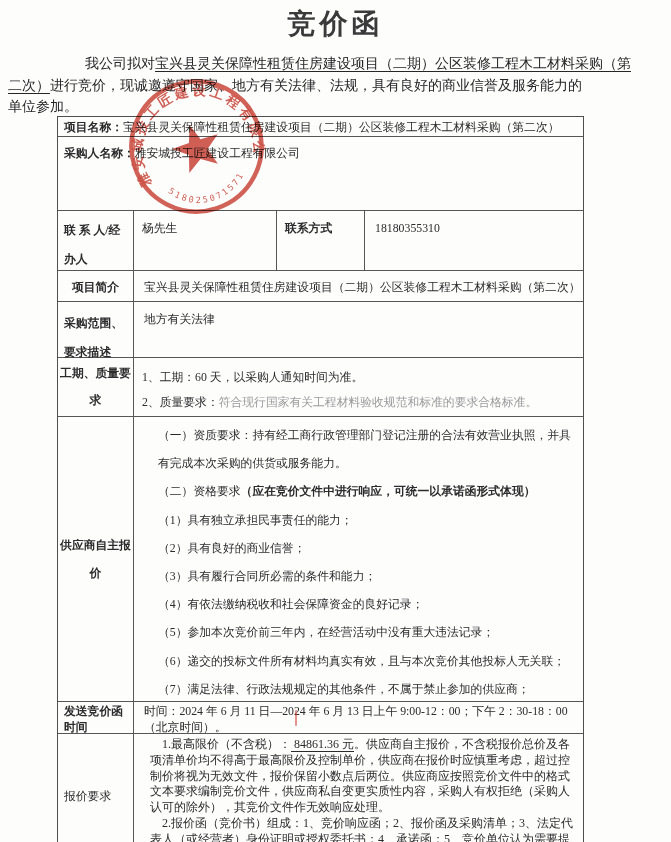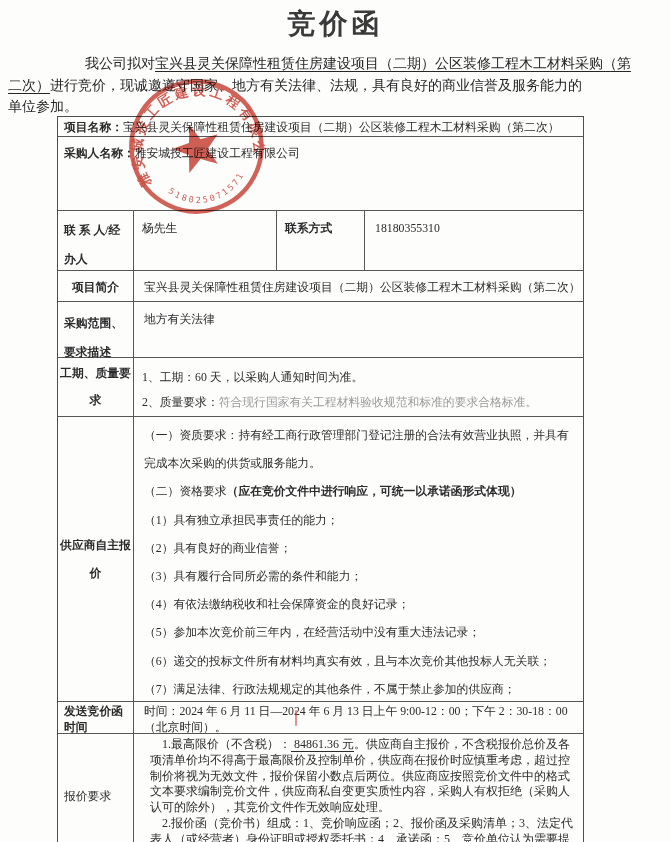--- a/index.html
+++ b/index.html
@@ -59,21 +59,21 @@
   .r5 .labcol{padding:7px 4px 0 6px;line-height:29px;font-weight:bold;}
   .r5 .valcol{padding:9px 6px 0 10px;}
 
   .r6{height:58px;}
   .r6 .labcol{display:flex;flex-direction:column;justify-content:center;text-align:center;line-height:27px;font-weight:bold;}
   .r6 .valcol{padding:7px 6px 0 8px;line-height:25px;}
   .gray{color:#9a9a9a;}
 
   .r7{height:284px;}
   .r7 .labcol{display:flex;flex-direction:column;justify-content:center;text-align:center;line-height:28px;font-weight:bold;}
-  .r7 .valcol{padding:4px 4px 0 10px;line-height:28.2px;}
+  .r7 .valcol{padding:4px 4px 0 24px;line-height:28.2px;}
 
   .r8{height:31px;}
   .r8 .labcol{padding:2px 2px 0 6px;line-height:15.5px;font-weight:bold;}
   .r8 .valcol{padding:2px 6px 0 10px;line-height:15.5px;}
 
   .r9{height:126px;}
   .r9 .labcol{display:flex;align-items:center;padding-left:6px;font-weight:normal;}
   .r9 .valcol{padding:3px 5px 0 16px;line-height:15.8px;font-size:12px;}
   .r9 p{margin:0;text-indent:12px;}
 

